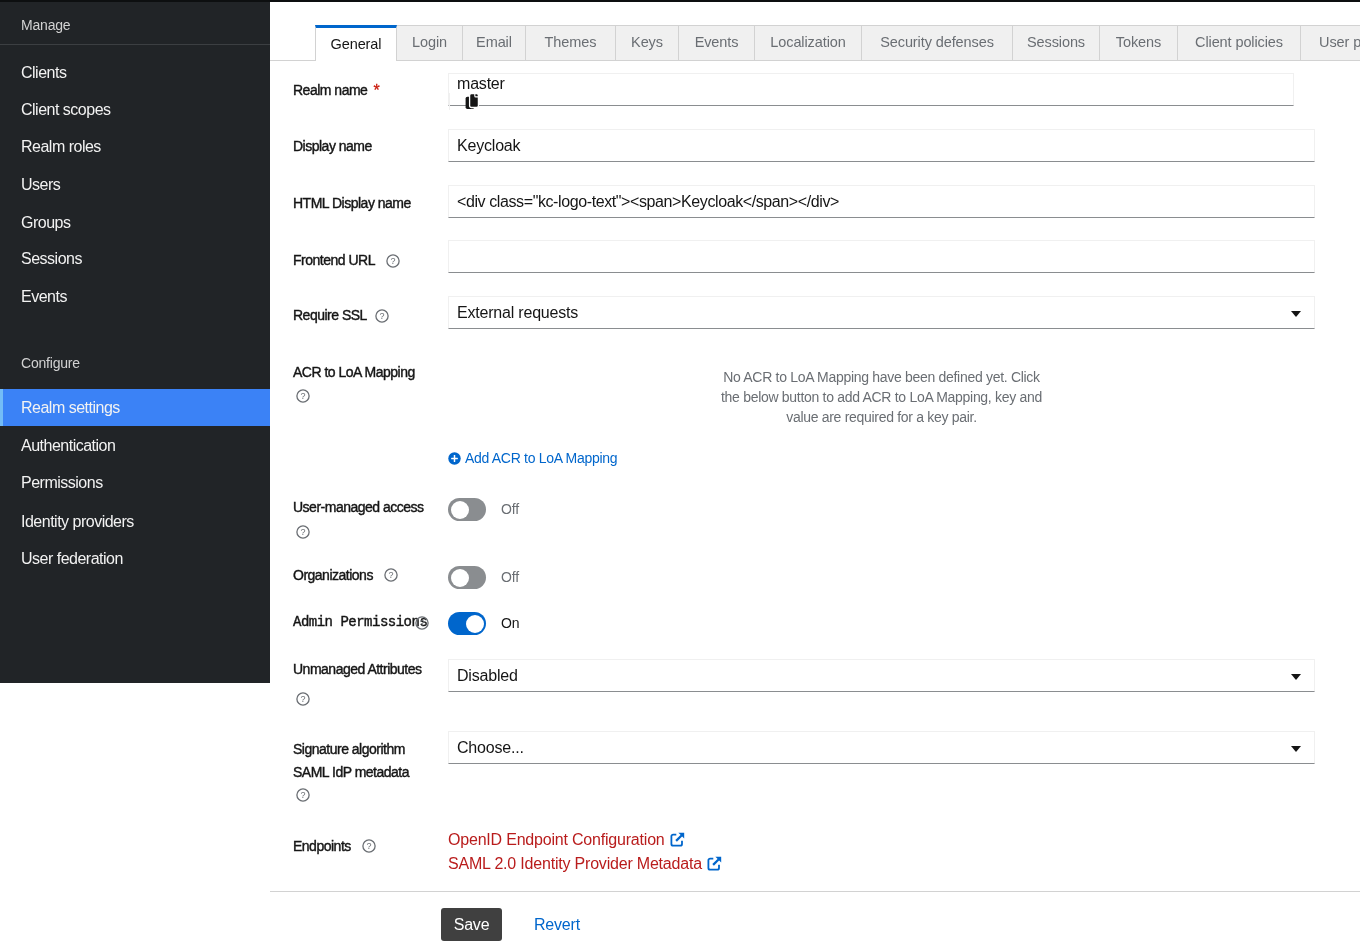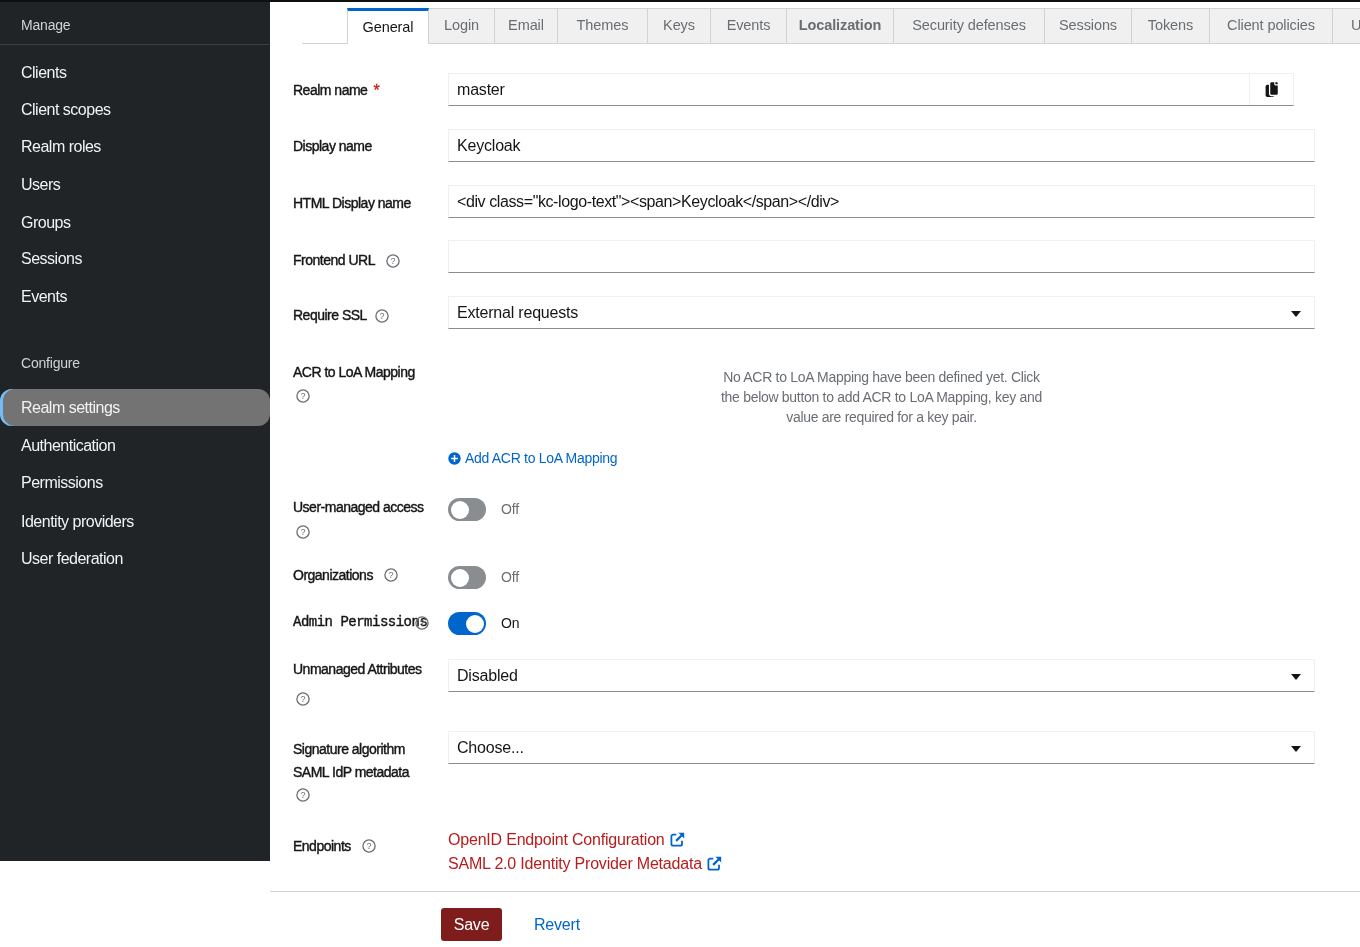--- a/index.html
+++ b/index.html
@@ -4,29 +4,29 @@
 <style>
 * { margin:0; padding:0; box-sizing:border-box; }
 html,body { width:1360px; height:947px; overflow:hidden; background:#fff;
   font-family:"Liberation Sans",sans-serif; color:#151515; }
 .abs { position:absolute; }
 
 
 #topbar { position:absolute; left:0; top:0; width:1360px; height:2px; background:#0d0f10; z-index:30; }
 
 
-#sidebar { position:absolute; left:0; top:0; width:270px; height:861px; background:#212427; z-index:20; filter:opacity(99.9%); }
+#sidebar { position:absolute; left:0; top:0; width:270px; height:683px; background:#212427; z-index:20; filter:opacity(99.9%); }
 #sidebar .sect { position:absolute; left:21px; font-size:14px; color:#d2d2d2; letter-spacing:-0.2px; }
 #sidebar .divider { position:absolute; left:0; top:44px; width:270px; height:1px; background:#3c3f42; }
 .navitem { position:absolute; left:0; width:270px; height:37.4px; display:flex; align-items:center;
   padding-left:21px; font-size:16px; letter-spacing:-0.5px; color:#f2f2f2; }
-.navitem.current { background:#737373; box-shadow: inset 3px 0 0 #73bcf7; border-radius: 12px; }
-
-
-#tabs { position:absolute; left:270px; top:8px; width:1090px; height:36px; display:flex; overflow:hidden; z-index:5; filter:opacity(99.9%);padding-left:32px; }
+.navitem.current { background:#3b82f6; box-shadow: inset 3px 0 0 #73bcf7; }
+
+
+#tabs { position:absolute; left:270px; top:25px; width:1090px; height:36px; display:flex; overflow:hidden; z-index:5; filter:opacity(99.9%); }
 #tabs .inset { width:45px; border-bottom:1px solid #d2d2d2; flex:none; }
 .tab { flex:none; display:flex; align-items:center; justify-content:center; font-size:14.5px; padding-bottom:2px;
   background:#f0f0f0; color:#6a6e73; border-top:1px solid #d2d2d2; border-bottom:1px solid #d2d2d2;
   border-right:1px solid #d2d2d2; letter-spacing:-0.1px; }
 .tab.active { background:#fff; color:#151515; border-top:3px solid #0066cc; border-bottom:none;
   border-left:1px solid #d2d2d2; border-right:1px solid #d2d2d2; }
 
 
 .flabel { position:absolute; left:293px; font-size:14px; font-weight:400; color:#151515;
   -webkit-text-stroke:0.4px #151515; letter-spacing:-0.5px; white-space:nowrap; }
@@ -73,30 +73,30 @@
 </div>
 
 <div id="tabs">
   <div class="inset"></div>
   <div class="tab active" style="width:82px;">General</div>
   <div class="tab" style="width:66px;">Login</div>
   <div class="tab" style="width:63px;">Email</div>
   <div class="tab" style="width:90px;">Themes</div>
   <div class="tab" style="width:63px;">Keys</div>
   <div class="tab" style="width:76px;">Events</div>
-  <div class="tab" style="width:107px;font-weight:bold;">Localization</div>
+  <div class="tab" style="width:107px;">Localization</div>
   <div class="tab" style="width:151px;">Security defenses</div>
   <div class="tab" style="width:87px;">Sessions</div>
   <div class="tab" style="width:78px;">Tokens</div>
   <div class="tab" style="width:123px;">Client policies</div>
   <div class="tab" style="width:110px;">User profile</div>
 </div>
 
 <div class="flabel" style="top:81px;">Realm name<span class="req">*</span></div>
-<div class="abs" style="left:448px; top:73px; width:846px; height:33px; border:1px solid #f0f0f0; border-bottom:1px solid #8a8d90; display:flex;">
+<div class="abs" style="left:448px; top:73px; width:846px; height:33px; border:1px solid #f0f0f0; border-bottom:1px solid #8a8d90; display:flex;flex-direction:column;">
   <div style="flex:1; display:flex; align-items:center; padding-left:8px; padding-top:1px; font-size:16px; letter-spacing:-0.2px;">master</div>
   <div style="width:44px; border-left:1px solid #f0f0f0; display:flex; align-items:center; justify-content:center;">
     <svg width="14" height="16.5" viewBox="0 0 14 16.5">
           <rect x="0.6" y="3.8" width="8.8" height="12.2" rx="1.8" fill="#151515"></rect>
           <rect x="4.6" y="0.7" width="8.8" height="13.8" rx="1.8" fill="#151515" stroke="#fff" stroke-width="1.3"></rect>
           <path d="M9.8 0.4 v2.5 a1 1 0 0 0 1 1 h3" stroke="#fff" stroke-width="1.1" fill="none"></path>
         </svg>
   </div>
 </div>
 
@@ -193,16 +193,16 @@
           <path d="M11.8 3.2 L6.1 8.9" stroke="#0066cc" stroke-width="2.2"></path>
         </svg></div>
   <div><a class="lnk">SAML 2.0 Identity Provider Metadata</a> <svg width="15" height="15" viewBox="0 0 15 15" style="vertical-align:-2px; margin-left:1px;">
           <path d="M6.3 2.6 H3.1 a1.7 1.7 0 0 0 -1.7 1.7 V11.9 a1.7 1.7 0 0 0 1.7 1.7 h7.2 a1.7 1.7 0 0 0 1.7 -1.7 V8.7" fill="none" stroke="#0066cc" stroke-width="1.8"></path>
           <path d="M8.4 0.8 H14.2 V6.6 Z" fill="#0066cc"></path>
           <path d="M11.8 3.2 L6.1 8.9" stroke="#0066cc" stroke-width="2.2"></path>
         </svg></div>
 </div>
 
 <div class="abs" style="left:270px; top:891px; width:1090px; height:1px; background:#d2d2d2;"></div>
-<div class="abs" style="left:441px; top:908px; width:61px; height:33px; background:#7f1d1d; border-radius:3px; color:#fff; font-size:16px; display:flex; align-items:center; justify-content:center; letter-spacing:-0.2px; filter:opacity(99.9%);">Save</div>
+<div class="abs" style="left:441px; top:908px; width:61px; height:33px; background:#404040; border-radius:3px; color:#fff; font-size:16px; display:flex; align-items:center; justify-content:center; letter-spacing:-0.2px; filter:opacity(99.9%);">Save</div>
 <div class="abs" style="left:534px; top:916px; font-size:16px; color:#0066cc; letter-spacing:-0.2px;">Revert</div>
 
 </div>
 
 </body></html>

